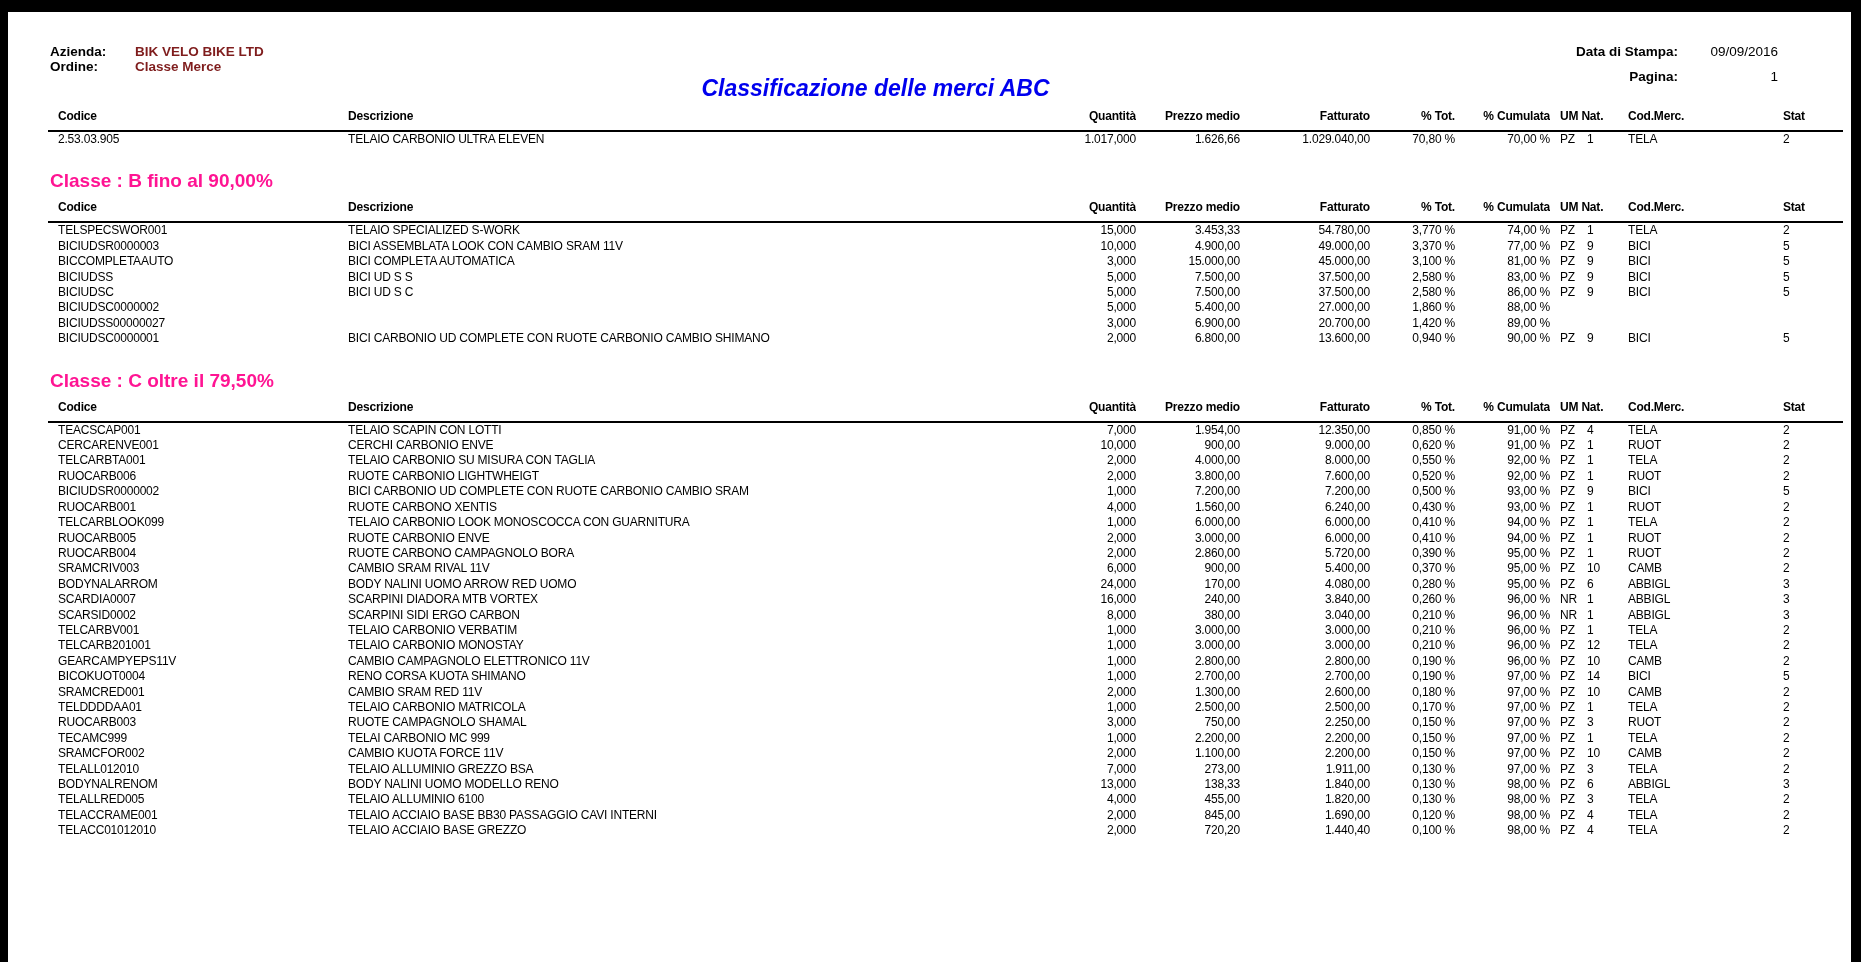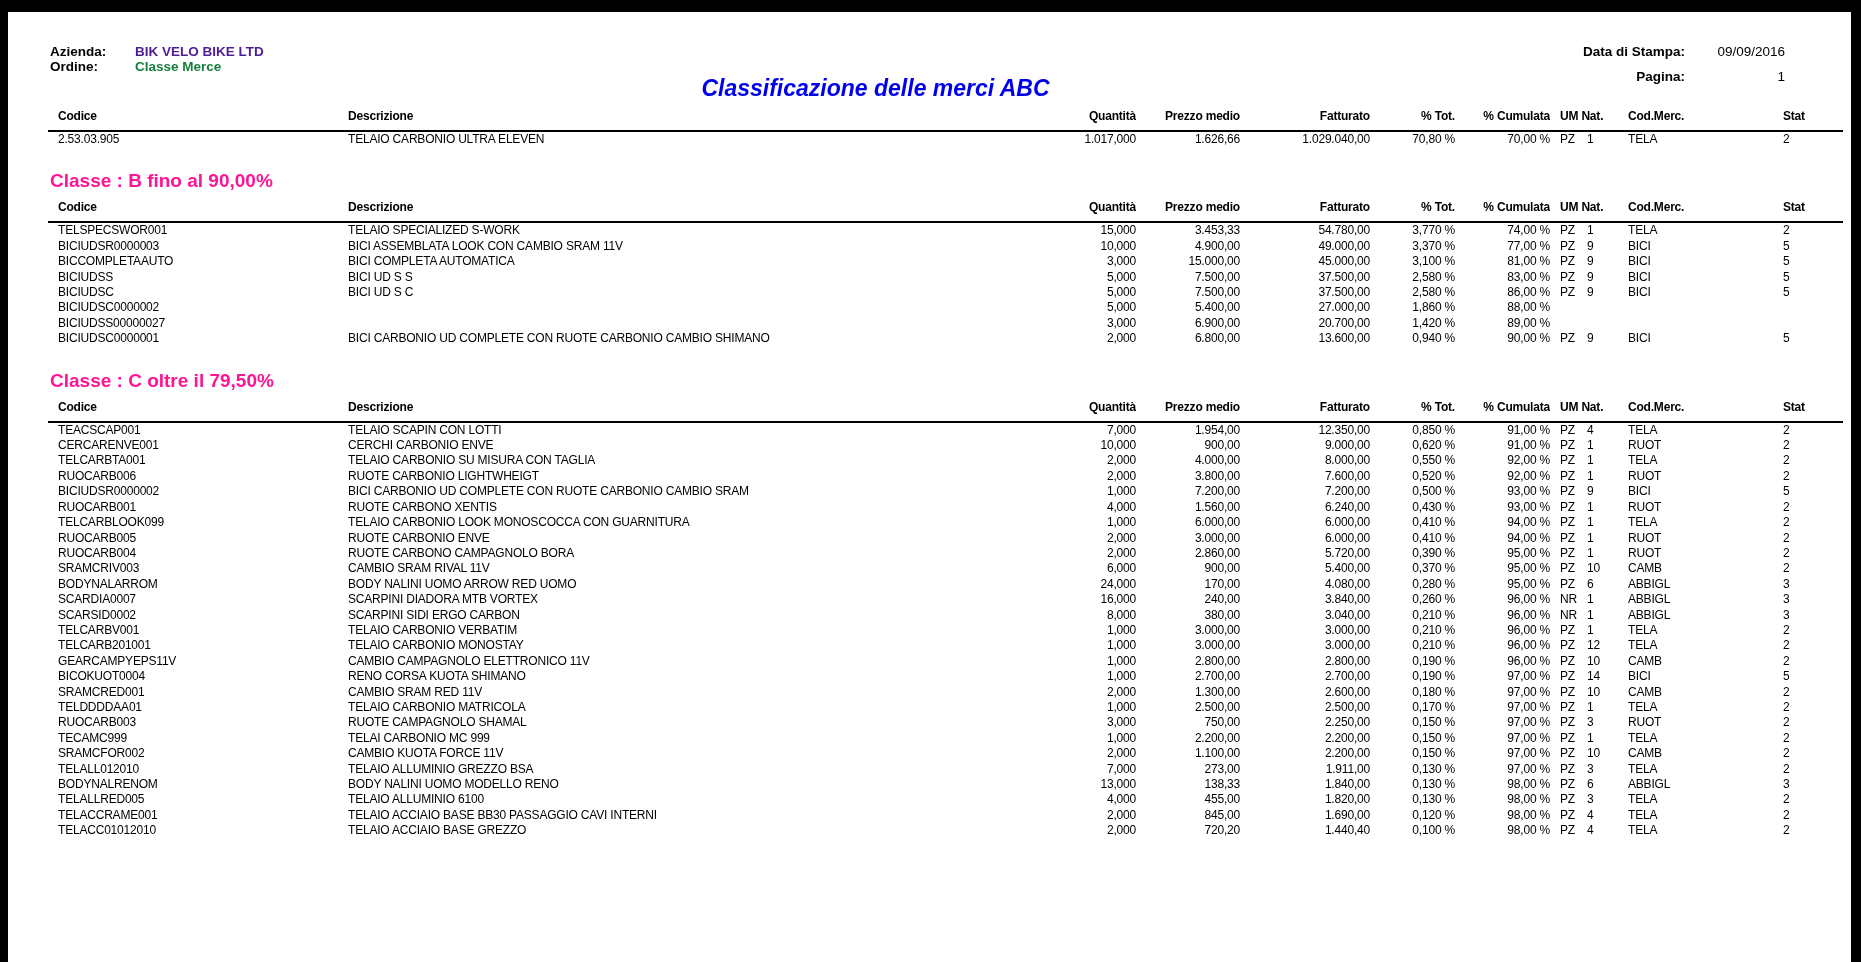--- a/index.html
+++ b/index.html
@@ -4,23 +4,23 @@
 <style>
   html,body{margin:0;padding:0;width:1861px;height:962px;overflow:hidden;background:#000;}
   body{font-family:"Liberation Sans","DejaVu Sans",sans-serif;}
   .page{position:absolute;left:8px;top:12px;width:1843px;min-height:1200px;background:#fff;
         box-sizing:border-box;padding:32px 8px 0 40px;color:#000;}
   
   .top-header{position:relative;margin-left:2px;}
   .hline{line-height:15px;font-size:13.5px;}
   .hlabel{display:inline-block;width:85px;font-weight:bold;}
   .hvalue{font-weight:bold;}
-  .blue{color:#4c1d95;}
-  .pink{color:#15803d;}
-  .hright{position:absolute;top:0;right:58px;text-align:right;}
+  .blue{color:#7f1d1d;}
+  .pink{color:#7f1d1d;}
+  .hright{position:absolute;top:0;right:65px;text-align:right;}
   .hrlabel{font-weight:bold;font-size:13.5px;}
   .hrvalue{display:inline-block;width:100px;text-align:right;font-size:13.5px;}
   .hline.pag{margin-top:10px;}
   
   .title{padding-right:140px;text-align:center;color:#0000ee;
          font-size:23px;font-weight:bold;font-style:italic;line-height:28px;}
   
   .section .heading{margin:22px 0 0 2px;color:#ff1493;font-size:19px;font-weight:bold;line-height:24px;}
   .section.first .heading{margin-top:56px;}
   .row{display:grid;grid-template-columns:290px 700px 98px 104px 130px 85px 95px 75px 150px 1fr;

